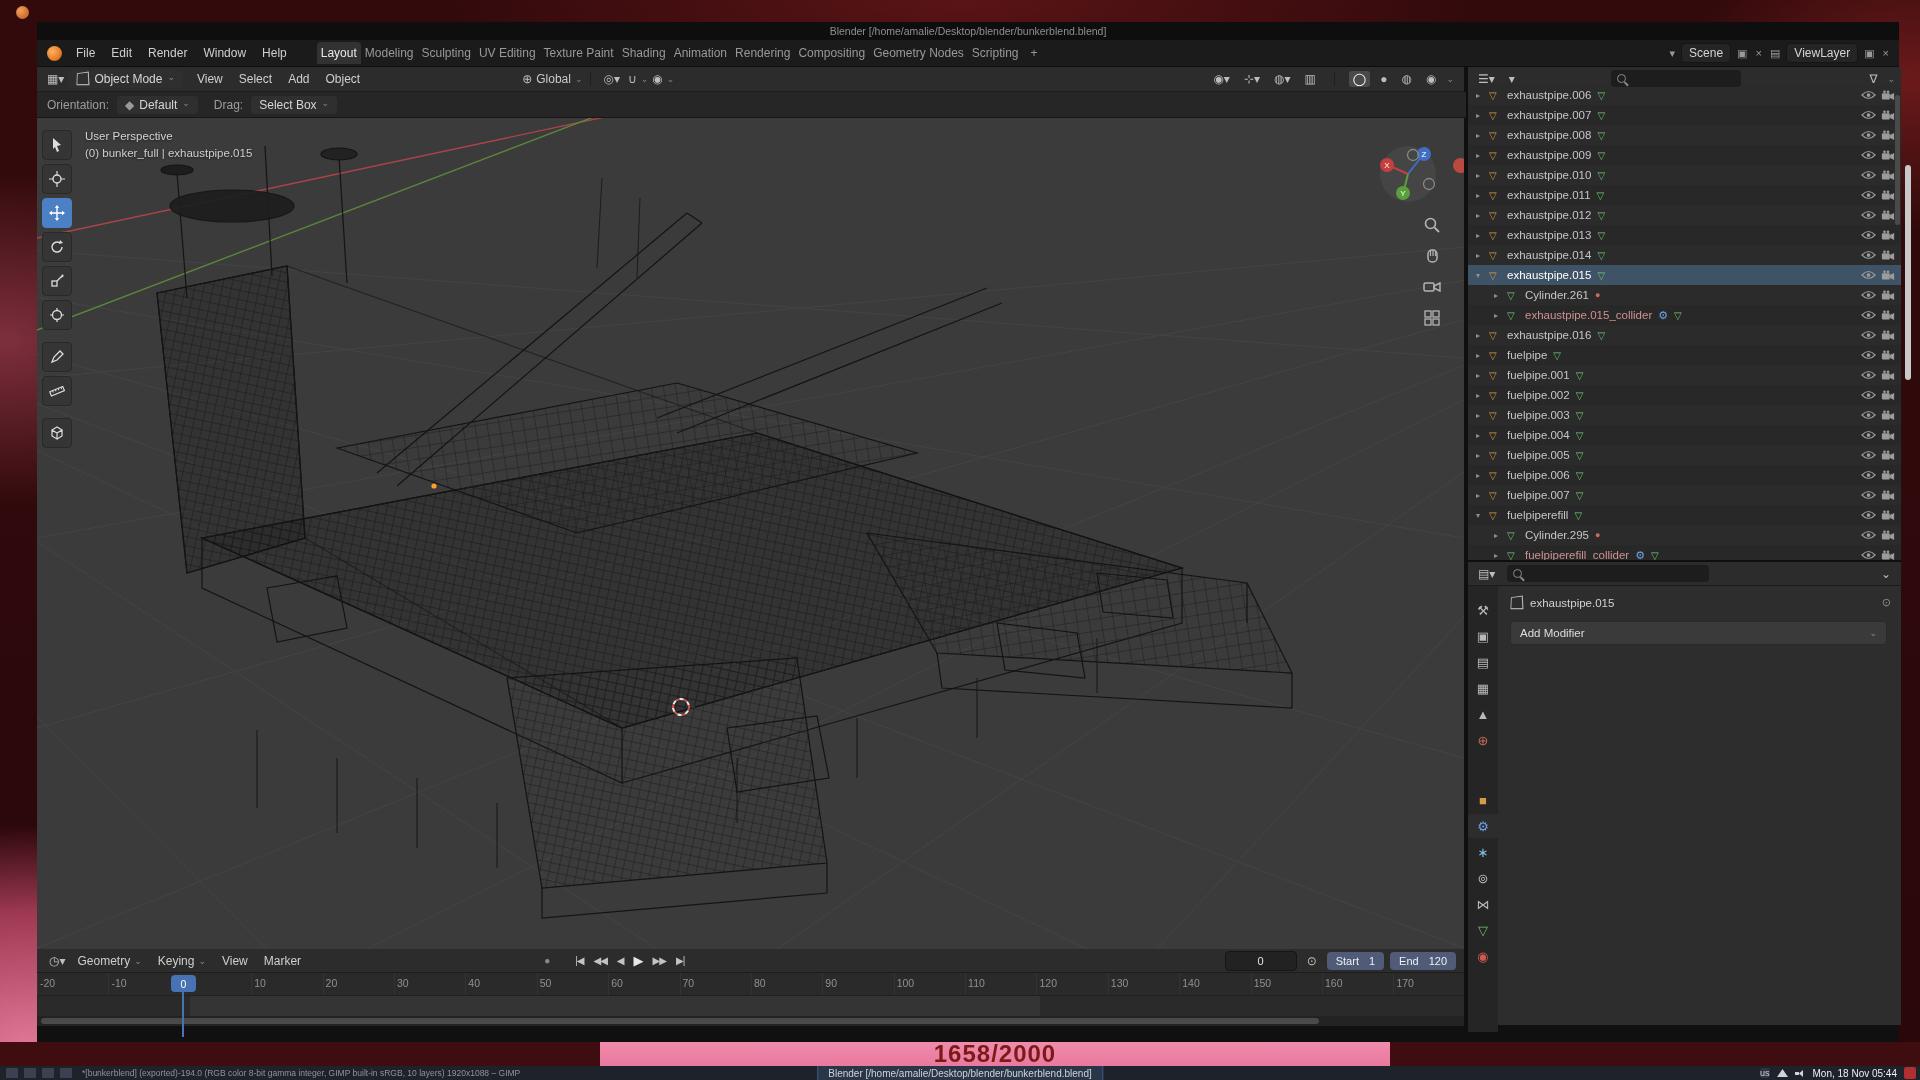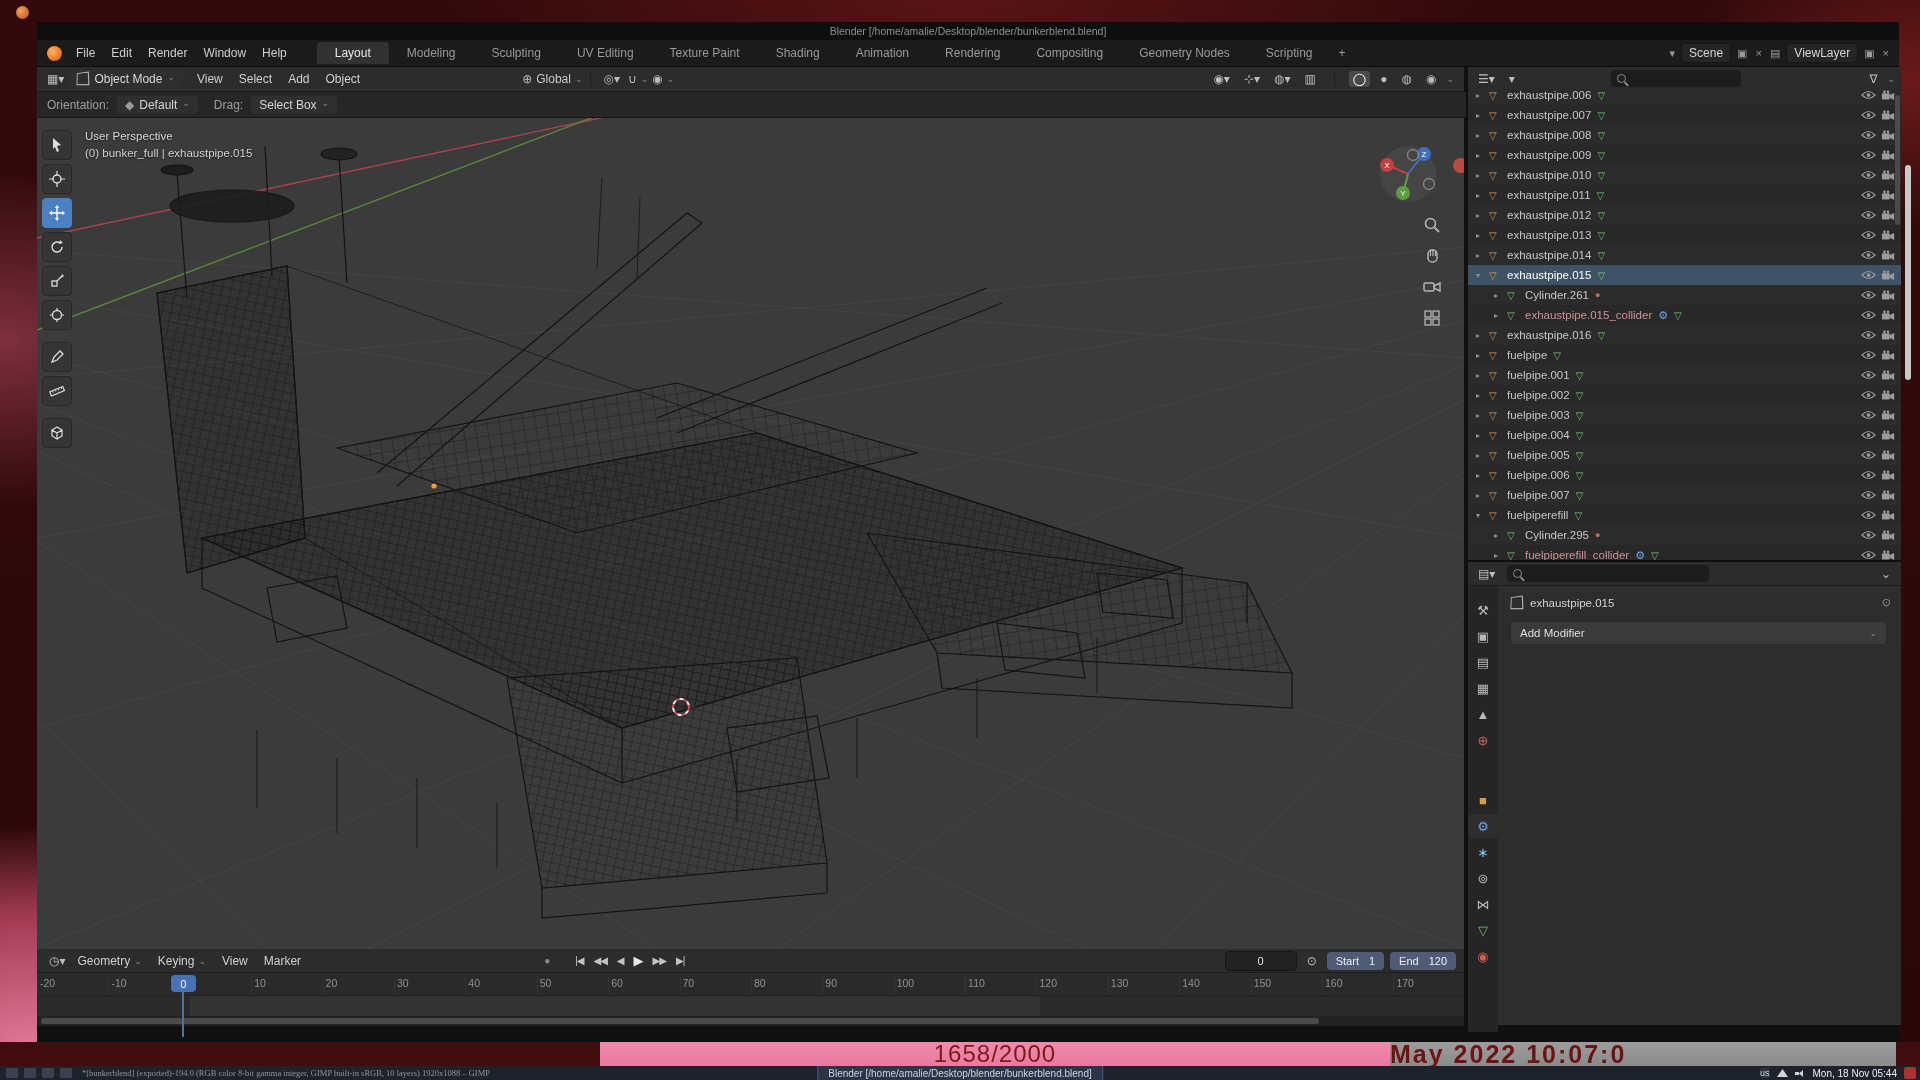--- a/index.html
+++ b/index.html
@@ -14,21 +14,21 @@
   .abs{position:absolute;}
   
   .bwin{position:absolute;left:37px;top:22px;width:1862px;height:1020px;background:#101010;color:#c9c9c9;font-size:12px;}
   .titlebar{position:absolute;left:0;top:0;width:100%;height:18px;background:#0e0e0e;color:#8f8f8f;
     font-size:10.5px;display:flex;align-items:center;justify-content:center;}
   
   .topbar{position:absolute;left:0;top:18px;width:100%;height:27px;background:#1b1b1b;display:flex;align-items:center;padding:0 8px;box-sizing:border-box;border-bottom:1px solid #0d0d0d;}
   .blogo{width:15px;height:15px;border-radius:50%;background:radial-gradient(circle at 35% 35%,#ffb25e,#e87d2c 60%,#9c4a12);margin:0 6px 0 2px;}
   .menu-item{padding:2px 8px;color:#cfcfcf;border-radius:3px;}
   .ws-tabs{display:flex;margin-left:22px;align-items:flex-end;}
-  .ws-tab{padding:4px 18px;color:#999;border-radius:4px 4px 0 0;white-space:nowrap;}
+  .ws-tab{padding:4px 4px;color:#999;border-radius:4px 4px 0 0;white-space:nowrap;}
   .ws-tab.active{background:#323232;color:#e9e9e9;}
   .ws-add{padding:4px 8px;color:#999;}
   .tb-right{margin-left:auto;display:flex;align-items:center;gap:4px;}
   .chip{display:flex;align-items:center;gap:5px;background:#252525;border:1px solid #151515;border-radius:4px;padding:2px 7px;color:#d4d4d4;}
   .mini-ico{color:#9a9a9a;font-size:11px;padding:0 2px;}
   .chev{color:#8a8a8a;font-size:9px;}
   
   .vp-header{position:absolute;left:0;top:45px;width:1427px;height:25px;background:#2c2c2c;display:flex;align-items:center;padding:0 6px;box-sizing:border-box;border-bottom:1px solid #1c1c1c;}
   .vp-tools{position:absolute;left:0;top:70px;width:1582px;height:26px;background:#262626;display:flex;align-items:center;padding:0 10px;box-sizing:border-box;border-bottom:1px solid #161616;color:#9d9d9d;}
   .hchip{display:flex;gap:5px;background:#2f2f2f;border-radius:4px;padding:2px 8px;color:#d6d6d6;margin-right:6px;}
@@ -107,27 +107,27 @@
   .addmod .chev{margin-left:auto;}
   
   .statusbar{position:absolute;left:0;top:1003px;width:100%;height:17px;background:#1d1d1d;display:flex;align-items:center;padding:0 10px;box-sizing:border-box;font-size:10.5px;color:#8f8f8f;}
   .spin{width:10px;height:10px;border-radius:50%;background:conic-gradient(#c9c9c9 0 130deg,#474747 130deg 360deg);margin-right:6px;flex:none;}
   .sb-right{margin-left:auto;color:#8a8a8a;}
   
   .gimp-ico{left:16px;top:6px;width:13px;height:13px;border-radius:50%;background:radial-gradient(circle at 35% 35%,#f5a25a,#b65318);}
   .side-scroll{left:1905px;top:165px;width:6px;height:215px;background:#c9c9c9;border-radius:3px;}
   .bottom-band{left:0;top:1042px;width:1920px;height:24px;background:#3f0d10;overflow:hidden;}
   .band-pink{position:absolute;left:600px;top:0;width:790px;height:24px;background:linear-gradient(#f08bac,#e9799e);display:flex;align-items:center;justify-content:center;}
-  .counter-text{color:#7c1a1a;font-weight:normal;font-size:24px;letter-spacing:1px;line-height:24px;}
+  .counter-text{color:#7c1a1a;font-weight:bold;font-size:24px;letter-spacing:1px;line-height:24px;}
   .band-gray{position:absolute;left:1390px;top:0;width:506px;height:24px;background:linear-gradient(#9c9c9c,#8b8b8b);overflow:hidden;display:flex;align-items:center;}
   .partial-clock{color:#6f1212;font-weight:bold;font-size:25px;letter-spacing:2px;white-space:nowrap;line-height:22px;}
   .band-corner{position:absolute;left:1896px;top:0;width:24px;height:24px;background:#3f0d10;}
   .taskbar{left:0;top:1066px;width:1920px;height:14px;background:#1e222b;display:flex;align-items:center;font-size:10px;color:#cfd3da;}
   .tk-ico{width:12px;height:10px;background:#3a4150;margin-left:6px;border-radius:1px;flex:none;}
-  .gimp-task{margin-left:10px;color:#8f9399;font-size:8.5px;white-space:nowrap;overflow:hidden;max-width:470px;font-family:Liberation Serif, serif;}
+  .gimp-task{margin-left:10px;color:#8f9399;font-size:8.5px;white-space:nowrap;overflow:hidden;max-width:470px;}
   .task-center{position:absolute;left:50%;transform:translateX(-50%);height:14px;display:flex;align-items:center;padding:0 10px;background:#2a3548;border-left:1px solid #3c5a8c;border-right:1px solid #3c5a8c;box-sizing:border-box;font-size:10px;}
   .tk-right{margin-left:auto;display:flex;align-items:center;gap:7px;padding-right:4px;}
   .kbd-chip{background:#2e3440;padding:0 0;border-radius:2px;font-size:9px;}
   .tk-red{width:12px;height:12px;background:#b03030;border-radius:2px;flex:none;}
   .clock-txt{color:#eceff4;}
 </style>
 </head>
 <body>
 
 <div class="abs gimp-ico"></div>
@@ -1147,23 +1147,20 @@
       </div>
     </div>
   </div>
 
 </div>
 
 <div class="abs bottom-band">
   <div class="band-pink">
     <span class="counter-text">1658/2000</span>
   </div>
-  <div class="band-gray">
-    <span class="partial-clock">May 2022 10:07:0</span>
-  </div>
   <div class="band-corner"></div>
 </div>
 
 <div class="abs taskbar">
   <span class="tk-ico"></span>
   <span class="tk-ico"></span>
   <span class="tk-ico"></span>
   <span class="tk-ico"></span>
   <span class="gimp-task">*[bunkerblend] (exported)-194.0 (RGB color 8-bit gamma integer, GIMP built-in sRGB, 10 layers) 1920x1088 – GIMP</span>
   <div class="task-center">

